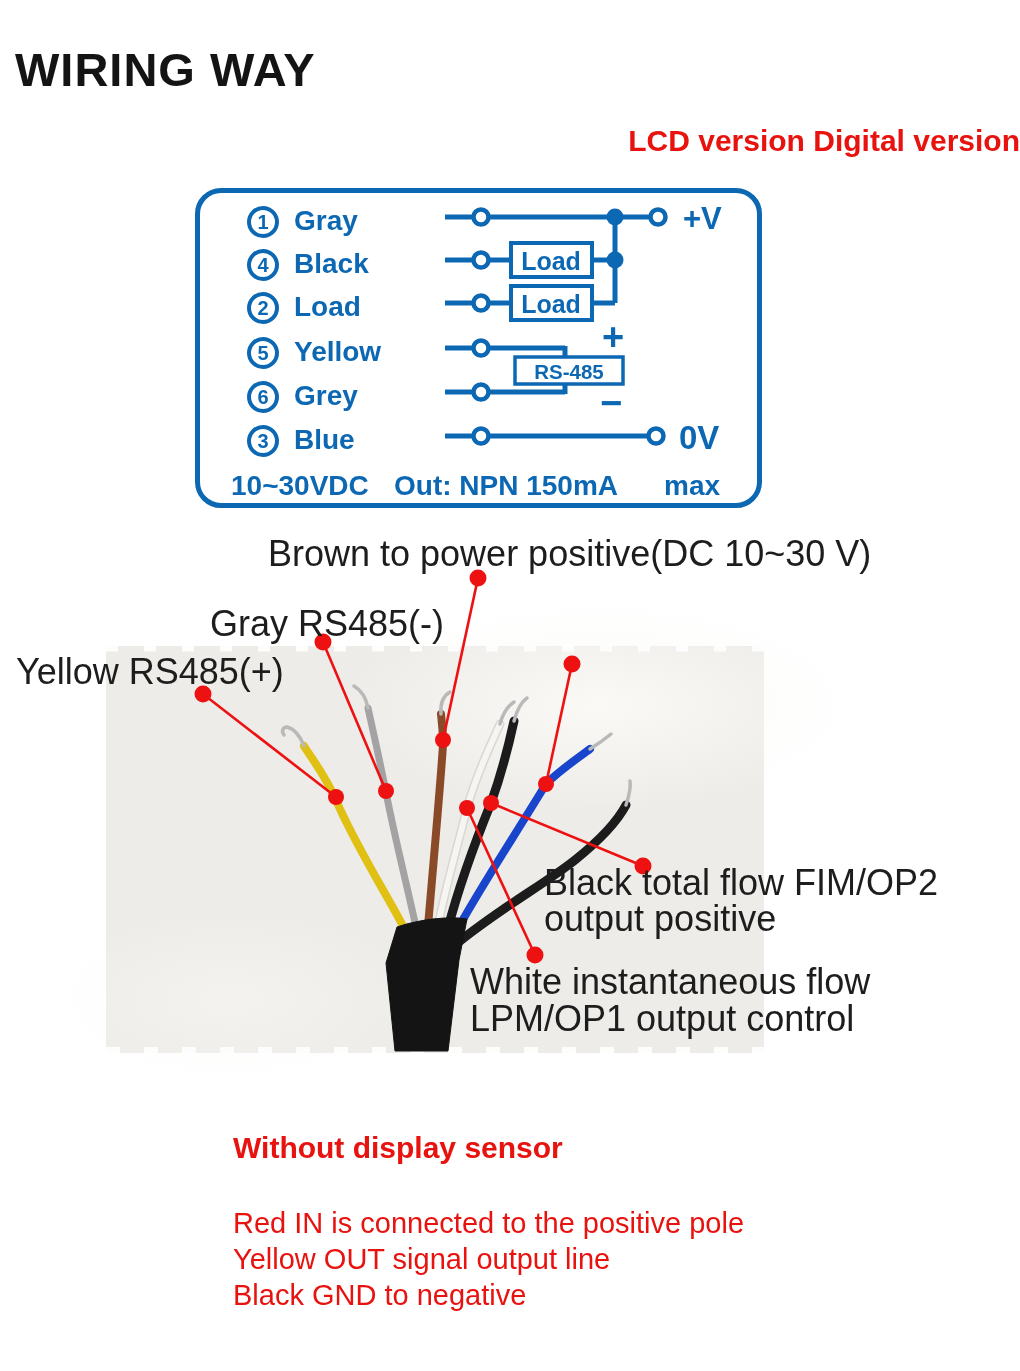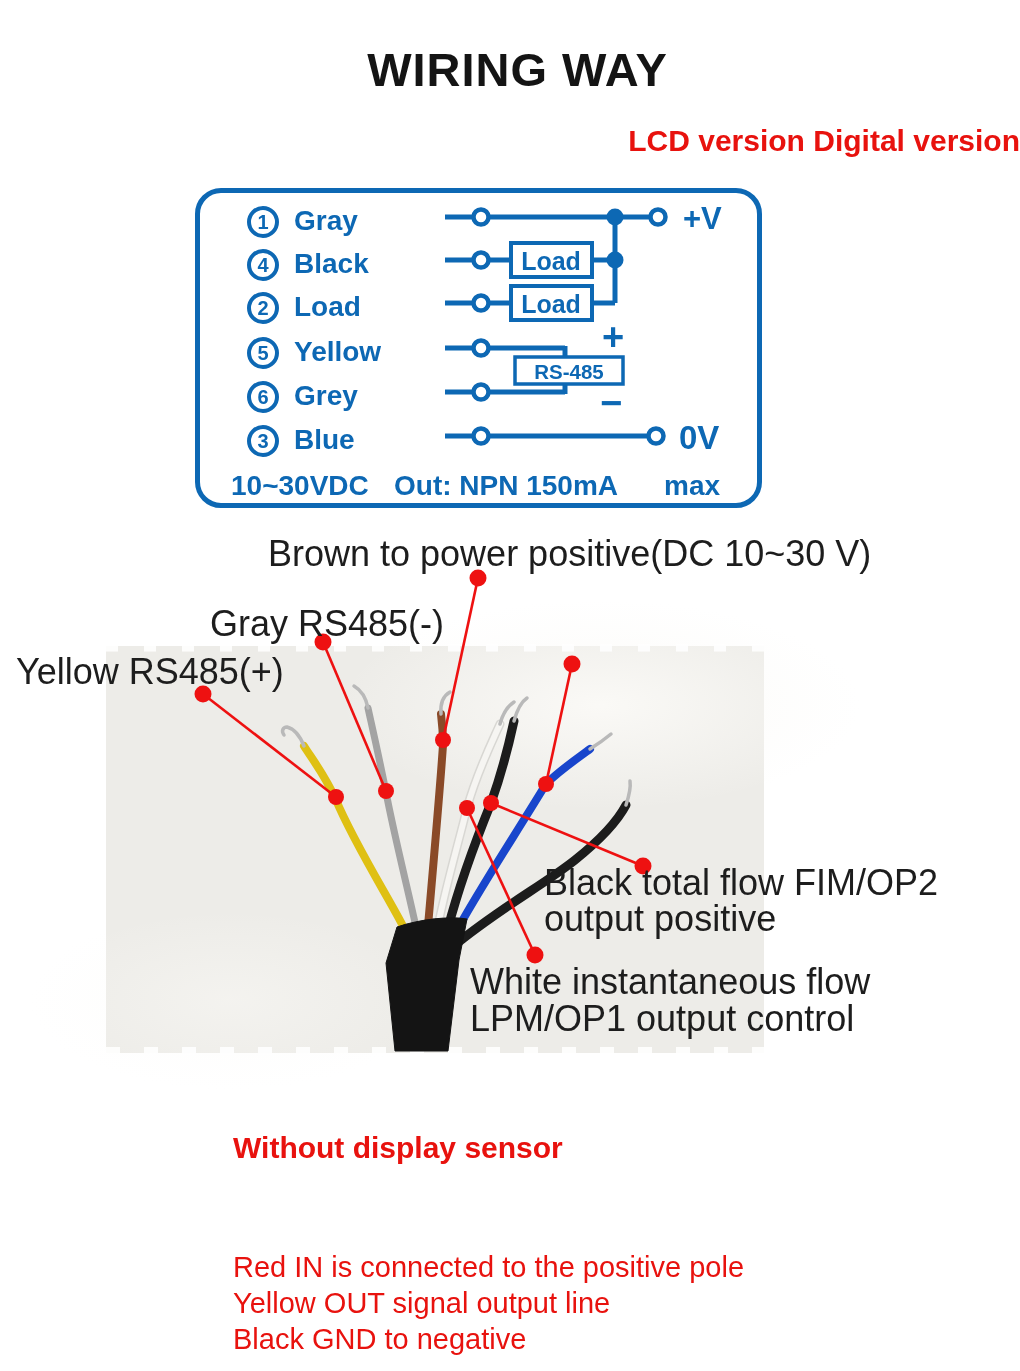--- a/index.html
+++ b/index.html
@@ -1,21 +1,21 @@
 <!DOCTYPE html>
 <html><head>
 <meta charset="utf-8">
 <style>
   html,body { margin:0; padding:0; background:#fff; }
   .page {
     position:relative; width:1020px; height:1371px; background:#ffffff;
     font-family:"Liberation Sans", sans-serif; overflow:hidden;
   }
   .page-title {
-    position:absolute; left:15px; right:0; top:42px; text-align:center;
+    position:absolute; left:15px; right:0; top:42px; text-align:left;
     font-size:47px; font-weight:bold; color:#141414; letter-spacing:1px;
   }
   .subtitle {
     position:absolute; left:0; right:0; top:124px; text-align:right;
     font-size:30px; font-weight:bold; color:#e8120e;
   }
   .wbox {
     position:absolute; left:195px; top:188px; width:567px; height:320px;
     border:5px solid #0d68b4; border-radius:26px; box-sizing:border-box;
     background:#fff;
@@ -26,21 +26,21 @@
     font-weight:bold; font-size:20px; line-height:24px; text-align:center;
   }
   .wlabel {
     position:absolute; left:289px; font-size:28px; font-weight:bold; color:#0d68b4;
   }
   .wfoot { position:absolute; font-size:28px; font-weight:bold; color:#0d68b4; }
   svg.overlay { position:absolute; left:0; top:0; pointer-events:none; }
   .note { position:absolute; color:#1d1d1d; font-size:36px; white-space:nowrap; }
   .note.two { line-height:36px; }
   .red-head { position:absolute; left:233px; top:1131px; font-size:30px; font-weight:bold; color:#e8120e; }
-  .red-body { position:absolute; left:233px; top:1205px; font-size:29px; line-height:36px; color:#e8120e;margin-top:44px; }
+  .red-body { position:absolute; left:233px; top:1205px; font-size:29px; line-height:36px; color:#e8120e; }
 </style>
 </head>
 <body>
 
 <div class="page">
 
   <div class="page-title">WIRING WAY</div>
   <div class="subtitle">LCD version Digital version</div>
 
   <div class="wbox">

